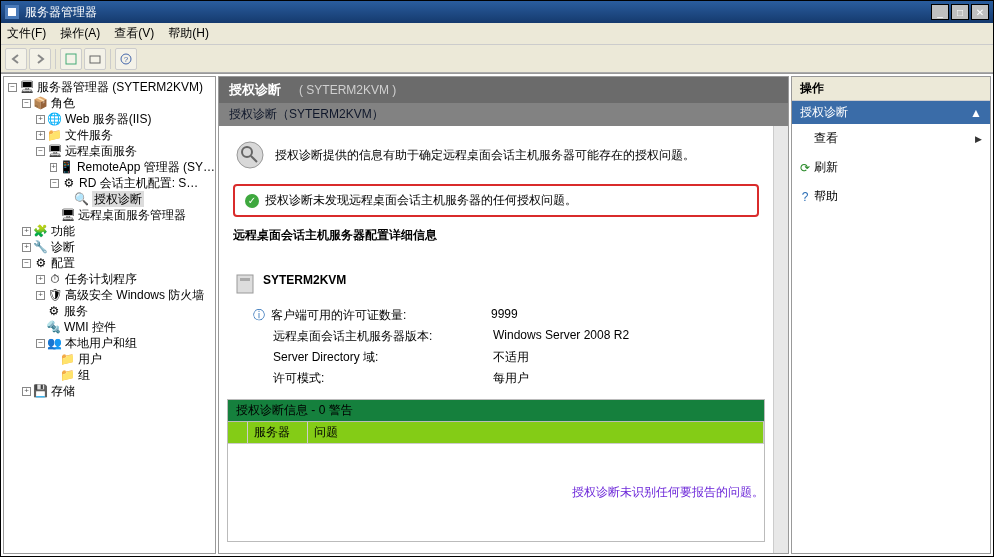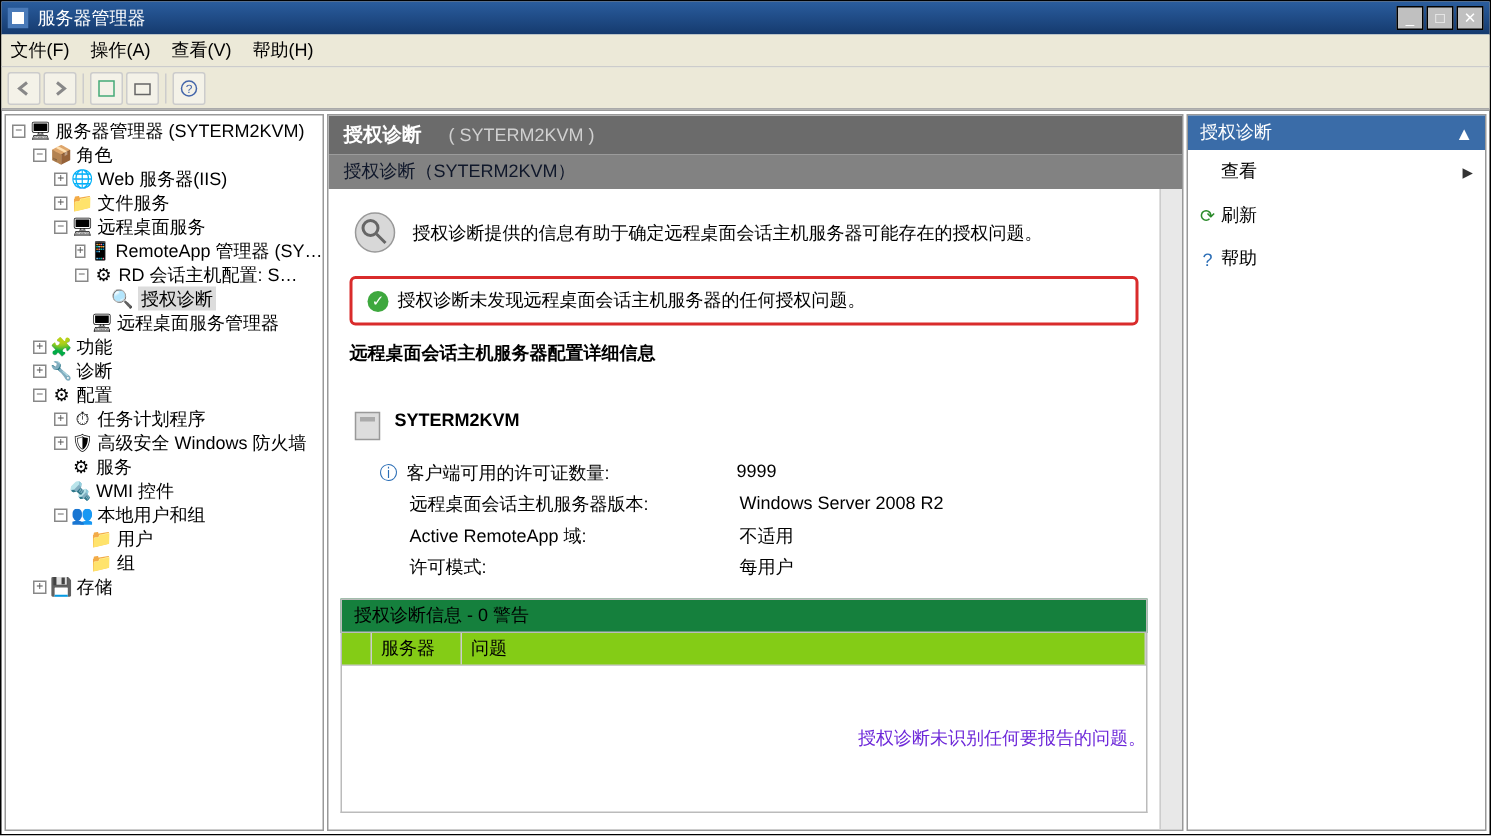--- a/index.html
+++ b/index.html
@@ -311,21 +311,21 @@
               <span class="k">客户端可用的许可证数量:</span>
               <span>9999</span>
             </div>
             <div class="drow">
               <span style="width:20px"></span>
               <span class="k">远程桌面会话主机服务器版本:</span>
               <span>Windows Server 2008 R2</span>
             </div>
             <div class="drow">
               <span style="width:20px"></span>
-              <span class="k">Active RemoteApp 域:</span>
+              <span class="k">Server Directory 域:</span>
               <span>不适用</span>
             </div>
             <div class="drow">
               <span style="width:20px"></span>
               <span class="k">许可模式:</span>
               <span>每用户</span>
             </div>
           </div>
         </div>
 
@@ -337,20 +337,21 @@
             <div class="c3">问题</div>
           </div>
           <div class="emptymsg">授权诊断未识别任何要报告的问题。</div>
         </div>
       </div>
       <div class="scrollbar"></div>
       </div>
     </div>
 
     <div class="actions">
+      <div class="ahdr">操作</div>
       <div class="asub">
         <span>授权诊断</span>
         <span class="arrow">▲</span>
       </div>
       <div class="aitem chev">
         <span>查看</span>
       </div>
       <div class="aitem">
         <span class="aic" style="color:#2a8a2a">⟳</span>
         <span>刷新</span>

